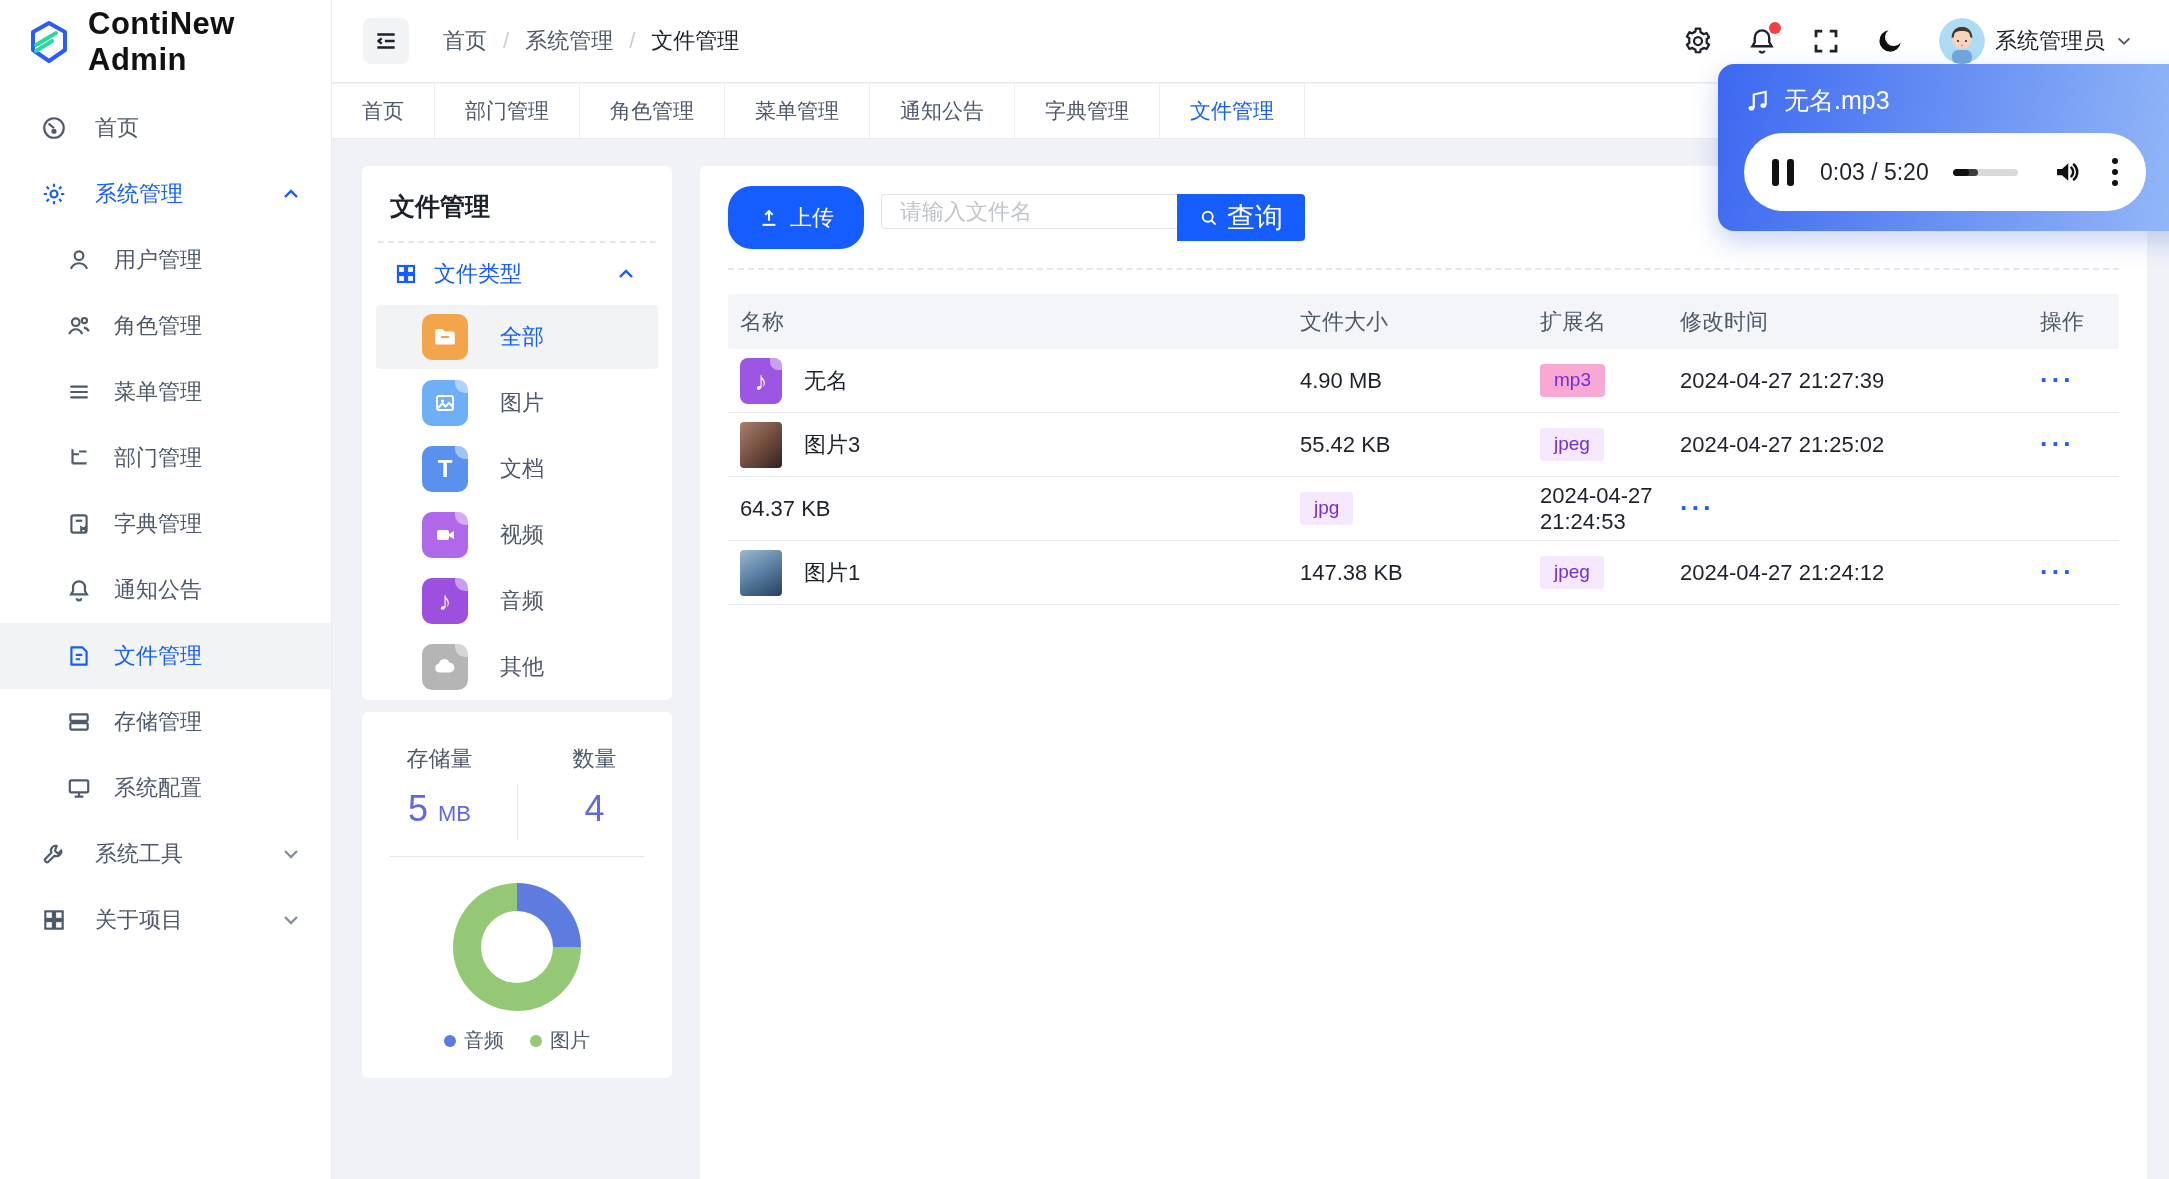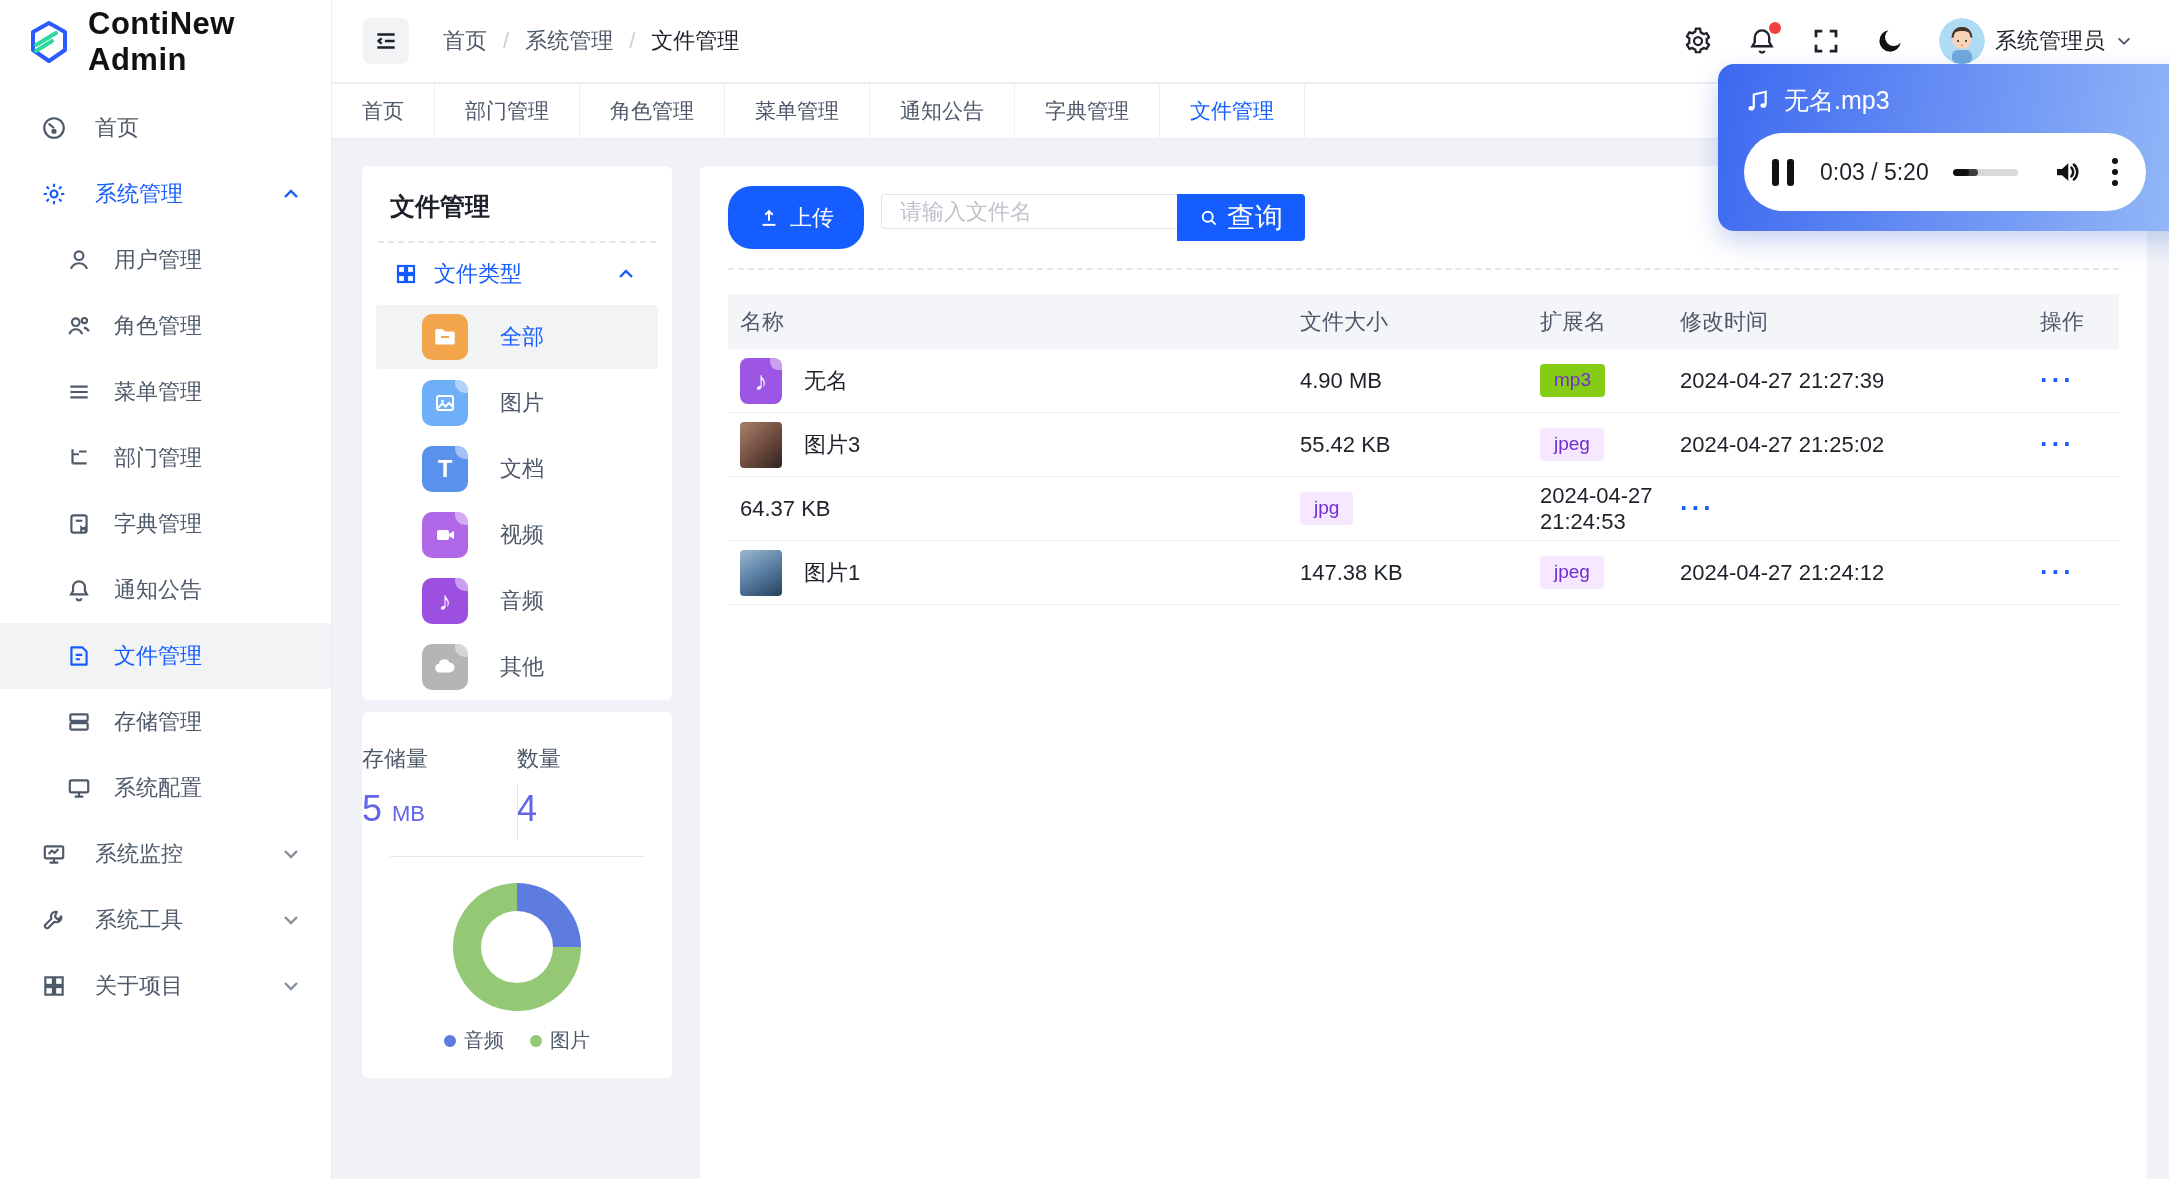--- a/index.html
+++ b/index.html
@@ -52,21 +52,21 @@
   .type-item { display:flex; align-items:center; height:64px; border-radius:4px; cursor:pointer; margin:0 0 2px 0; }
   .type-item.active { background:#F2F3F5; }
   .type-item.active .t-label { color:#165DFF; }
   .t-badge { width:46px; height:46px; border-radius:10px; margin-left:46px; position:relative; display:flex; align-items:center; justify-content:center; color:#fff; }
   .t-badge.folded::after { content:""; position:absolute; top:0; right:0; width:13px; height:13px; background:rgba(255,255,255,0.45); border-radius:0 10px 0 10px; }
   .t-label { margin-left:32px; font-size:22px; color:#4E5969; }
   .t-music { font-size:26px; line-height:1; }
 
   .storage-card { left:362px; top:712px; width:310px; height:366px; padding-top:32px; }
   .stat-row { display:flex; }
-  .stat { width:50%; }
+  .stat { width:50%; text-align:center; }
   .stat-label { font-size:22px; color:#4E5969; }
   .stat-value { font-size:36px; margin-top:14px; }
   .stat-unit { font-size:22px; }
   .stat-vdiv { position:absolute; left:50%; top:40px; width:1px; height:56px; background:#E5E6EB; }
   .stat-hdiv { margin:26px 28px 0 28px; border-top:1px solid #E5E6EB; }
   .donut-wrap { display:flex; justify-content:center; margin-top:26px; }
   .donut { width:128px; height:128px; border-radius:50%; position:relative; }
   .donut::after { content:""; position:absolute; left:50%; top:50%; width:72px; height:72px; margin:-36px 0 0 -36px; background:#fff; border-radius:50%; }
   .legend { display:flex; justify-content:center; gap:26px; margin-top:16px; }
   .legend-item { display:flex; align-items:center; gap:8px; font-size:20px; color:#4E5969; }
@@ -231,35 +231,20 @@
           <svg viewBox="0 0 24 24" fill="none" stroke="#4E5969" stroke-width="2">
             <rect x="3.5" y="5" width="17" height="11" rx="1.5"></rect>
             <path d="M12 16v4M8 20h8"></path>
           </svg>
         </span>
       <span class="s-label">系统配置</span>
     </div>
     <div class="side-item lvl1">
       <span class="s-icon">
           <svg viewBox="0 0 24 24" fill="none" stroke="#4E5969" stroke-width="2">
-            <rect x="3.5" y="5" width="17" height="11" rx="1.5"></rect>
-            <path d="M7 12l3-3 2.5 2 3.5-3.5"></path>
-            <path d="M12 16v4M8 20h8"></path>
-          </svg>
-        </span>
-      <span class="s-label">系统监控</span>
-      <span class="s-chevron">
-          <svg viewBox="0 0 20 20" fill="none" stroke="#86909C" stroke-width="2.4">
-            <path d="M4 7 L10 13 L16 7"></path>
-          </svg>
-        </span>
-    </div>
-    <div class="side-item lvl1">
-      <span class="s-icon">
-          <svg viewBox="0 0 24 24" fill="none" stroke="#4E5969" stroke-width="2">
             <path d="M14.5 4.5a4.5 4.5 0 0 0-4.9 6.3L4 16.4 a2 2 0 0 0 2.8 2.8l5.6-5.6a4.5 4.5 0 0 0 6.3-4.9l-3 3-2.8-2.8z" stroke-linejoin="round"></path>
           </svg>
         </span>
       <span class="s-label">系统工具</span>
       <span class="s-chevron">
           <svg viewBox="0 0 20 20" fill="none" stroke="#86909C" stroke-width="2.4">
             <path d="M4 7 L10 13 L16 7"></path>
           </svg>
         </span>
     </div>
@@ -495,21 +480,21 @@
 
   <div class="grid-row trow">
     <div class="tcell name-cell">
       <span class="thumb audio">
           <span class="t-music">♪</span>
         </span>
       <span>无名</span>
     </div>
     <div class="tcell">4.90 MB</div>
     <div class="tcell">
-        <span class="tag" style="background: #84cc16; color: rgb(114, 46, 209);">mp3</span>
+        <span class="tag" style="background: #f9a8d4; color: rgb(114, 46, 209);">mp3</span>
       </div>
     <div class="tcell">2024-04-27 21:27:39</div>
     <div class="tcell">
         <span class="dots-btn">···</span>
       </div>
   </div>
 
   <div class="grid-row trow">
     <div class="tcell name-cell">
       <span class="thumb photo-warm"></span>

